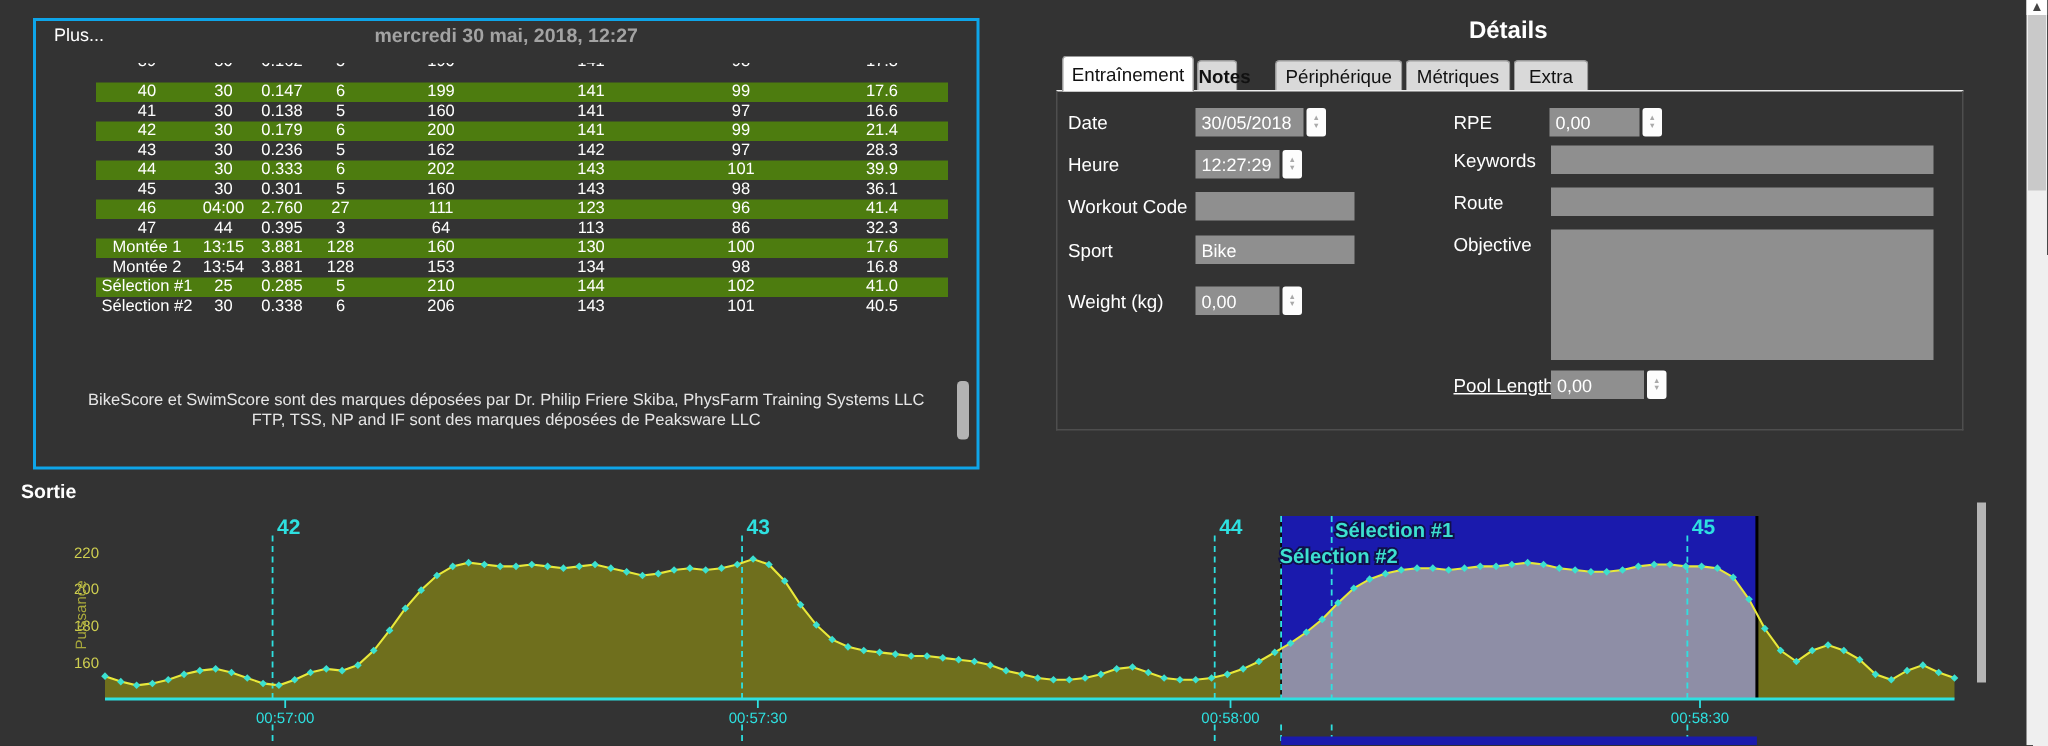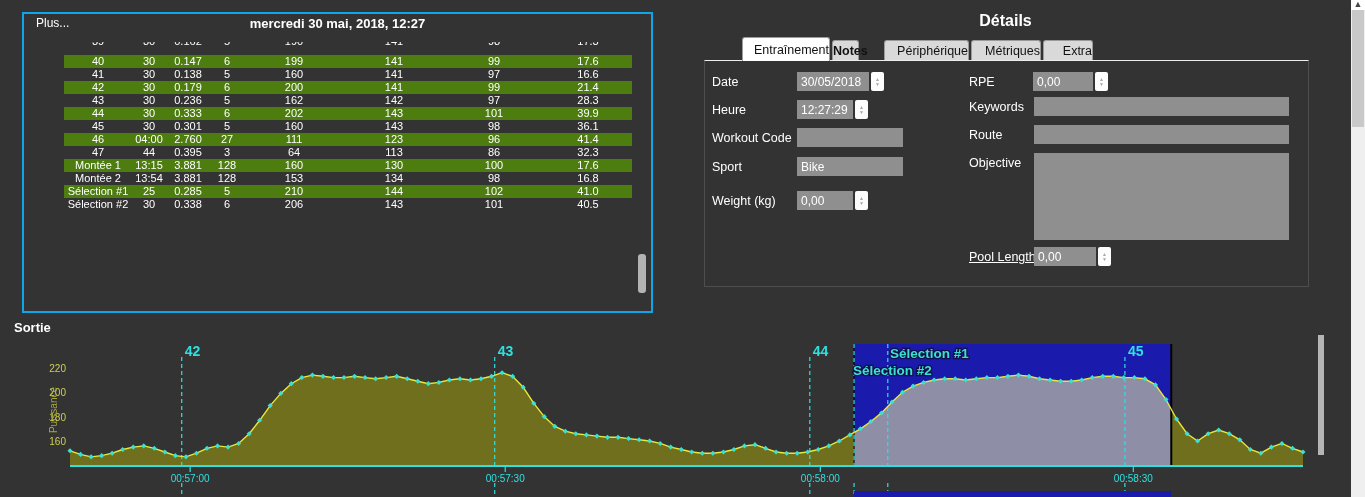--- a/index.html
+++ b/index.html
@@ -4,39 +4,39 @@
 <style>
   html,body{margin:0;padding:0;background:#333333;}
   .screen{position:relative;width:1365px;height:497px;background:#333333;overflow:hidden;
           font-family:"Liberation Sans",sans-serif;color:#fff;}
 
   
   .summary{position:absolute;left:22px;top:12px;width:627px;height:297px;
            border:2px solid #0ea5e9;background:#333333;}
   .plus{position:absolute;left:12px;top:2px;font-size:12px;color:#fff;}
   .sum-title{position:absolute;left:0;top:2px;width:100%;text-align:center;
-             font-size:13px;font-weight:bold;color:#ffffff;}
+             font-size:13px;font-weight:bold;color:#a3a3a3;}
   .tbl{position:absolute;left:40px;top:41px;width:568px;}
   .row{display:grid;grid-template-columns:68px 34px 44px 34px 100px 100px 100px 88px;
        height:13px;line-height:13px;font-size:11px;color:#fff;}
   .row span{text-align:center;white-space:nowrap;overflow:hidden;}
   .row.stripe{background:#4d7c0f;}
   .clipwrap{position:absolute;left:40px;top:28px;width:568px;height:6px;overflow:hidden;}
   .clipwrap .row{margin-top:-7px;}
   .footnote{position:absolute;left:0;top:247px;width:100%;text-align:center;
             font-size:11px;line-height:13px;color:#e6e6e6;}
   .tbl-scroll{position:absolute;left:614px;top:240px;width:8px;height:39px;
               background:#b3b3b3;border-radius:3px;}
 
   
   .det-title{position:absolute;left:704px;top:12px;width:603px;text-align:center;
              font-size:16px;font-weight:bold;}
-  .tab{position:absolute;box-sizing:border-box;text-align:right;font-size:12.5px;
+  .tab{position:absolute;box-sizing:border-box;text-align:center;font-size:12.5px;
        color:#111;background:#d9d9d9;border:1px solid #9a9a9a;border-bottom:none;
-       border-radius:3px 3px 0 0;z-index:2;margin-left:34px;}
+       border-radius:3px 3px 0 0;z-index:2;}
   .tab.active{background:#ffffff;z-index:4;}
   .pane{position:absolute;left:704px;top:60px;width:603px;height:225px;
         border-top:1px solid #ededed;border-left:1px solid #4e4e4e;
         border-right:1px solid #4e4e4e;border-bottom:1px solid #4e4e4e;z-index:1;}
   .flabel{position:absolute;font-size:12.5px;color:#fff;}
   .field{position:absolute;box-sizing:border-box;height:19px;background:#8f8f8f;
          border:none;color:#fff;font-size:12px;font-family:"Liberation Sans",sans-serif;
          padding:9px 4px;outline:none;}
   textarea.field{resize:none;}
   .spin{position:absolute;width:13px;height:19px;background:#fdfdfd;border-radius:2px;
@@ -194,20 +194,24 @@
           <span>30</span>
           <span>0.338</span>
           <span>6</span>
           <span>206</span>
           <span>143</span>
           <span>101</span>
           <span>40.5</span>
         </div>
       </div>
 
+    <div class="footnote">
+      <div>BikeScore et SwimScore sont des marques déposées par Dr. Philip Friere Skiba, PhysFarm Training Systems LLC</div>
+      <div>FTP, TSS, NP and IF sont des marques déposées de Peaksware LLC</div>
+    </div>
     <div class="tbl-scroll"></div>
   </div>
 
   <div class="det-title">Détails</div>
   <div id="tabbar">
       <div class="tab active" style="left: 708px; top: 37px; width: 88px; height: 24px; line-height: 24px;">Entraînement</div>
       <div class="tab" style="left: 798px; top: 40px; width: 27px; height: 20px; line-height: 20px; font-weight: bold;">Notes</div>
       <div class="tab" style="left: 850px; top: 40px; width: 85px; height: 20px; line-height: 20px;">Périphérique</div>
       <div class="tab" style="left: 937px; top: 40px; width: 70px; height: 20px; line-height: 20px;">Métriques</div>
       <div class="tab" style="left: 1009px; top: 40px; width: 50px; height: 20px; line-height: 20px;">Extra</div>

